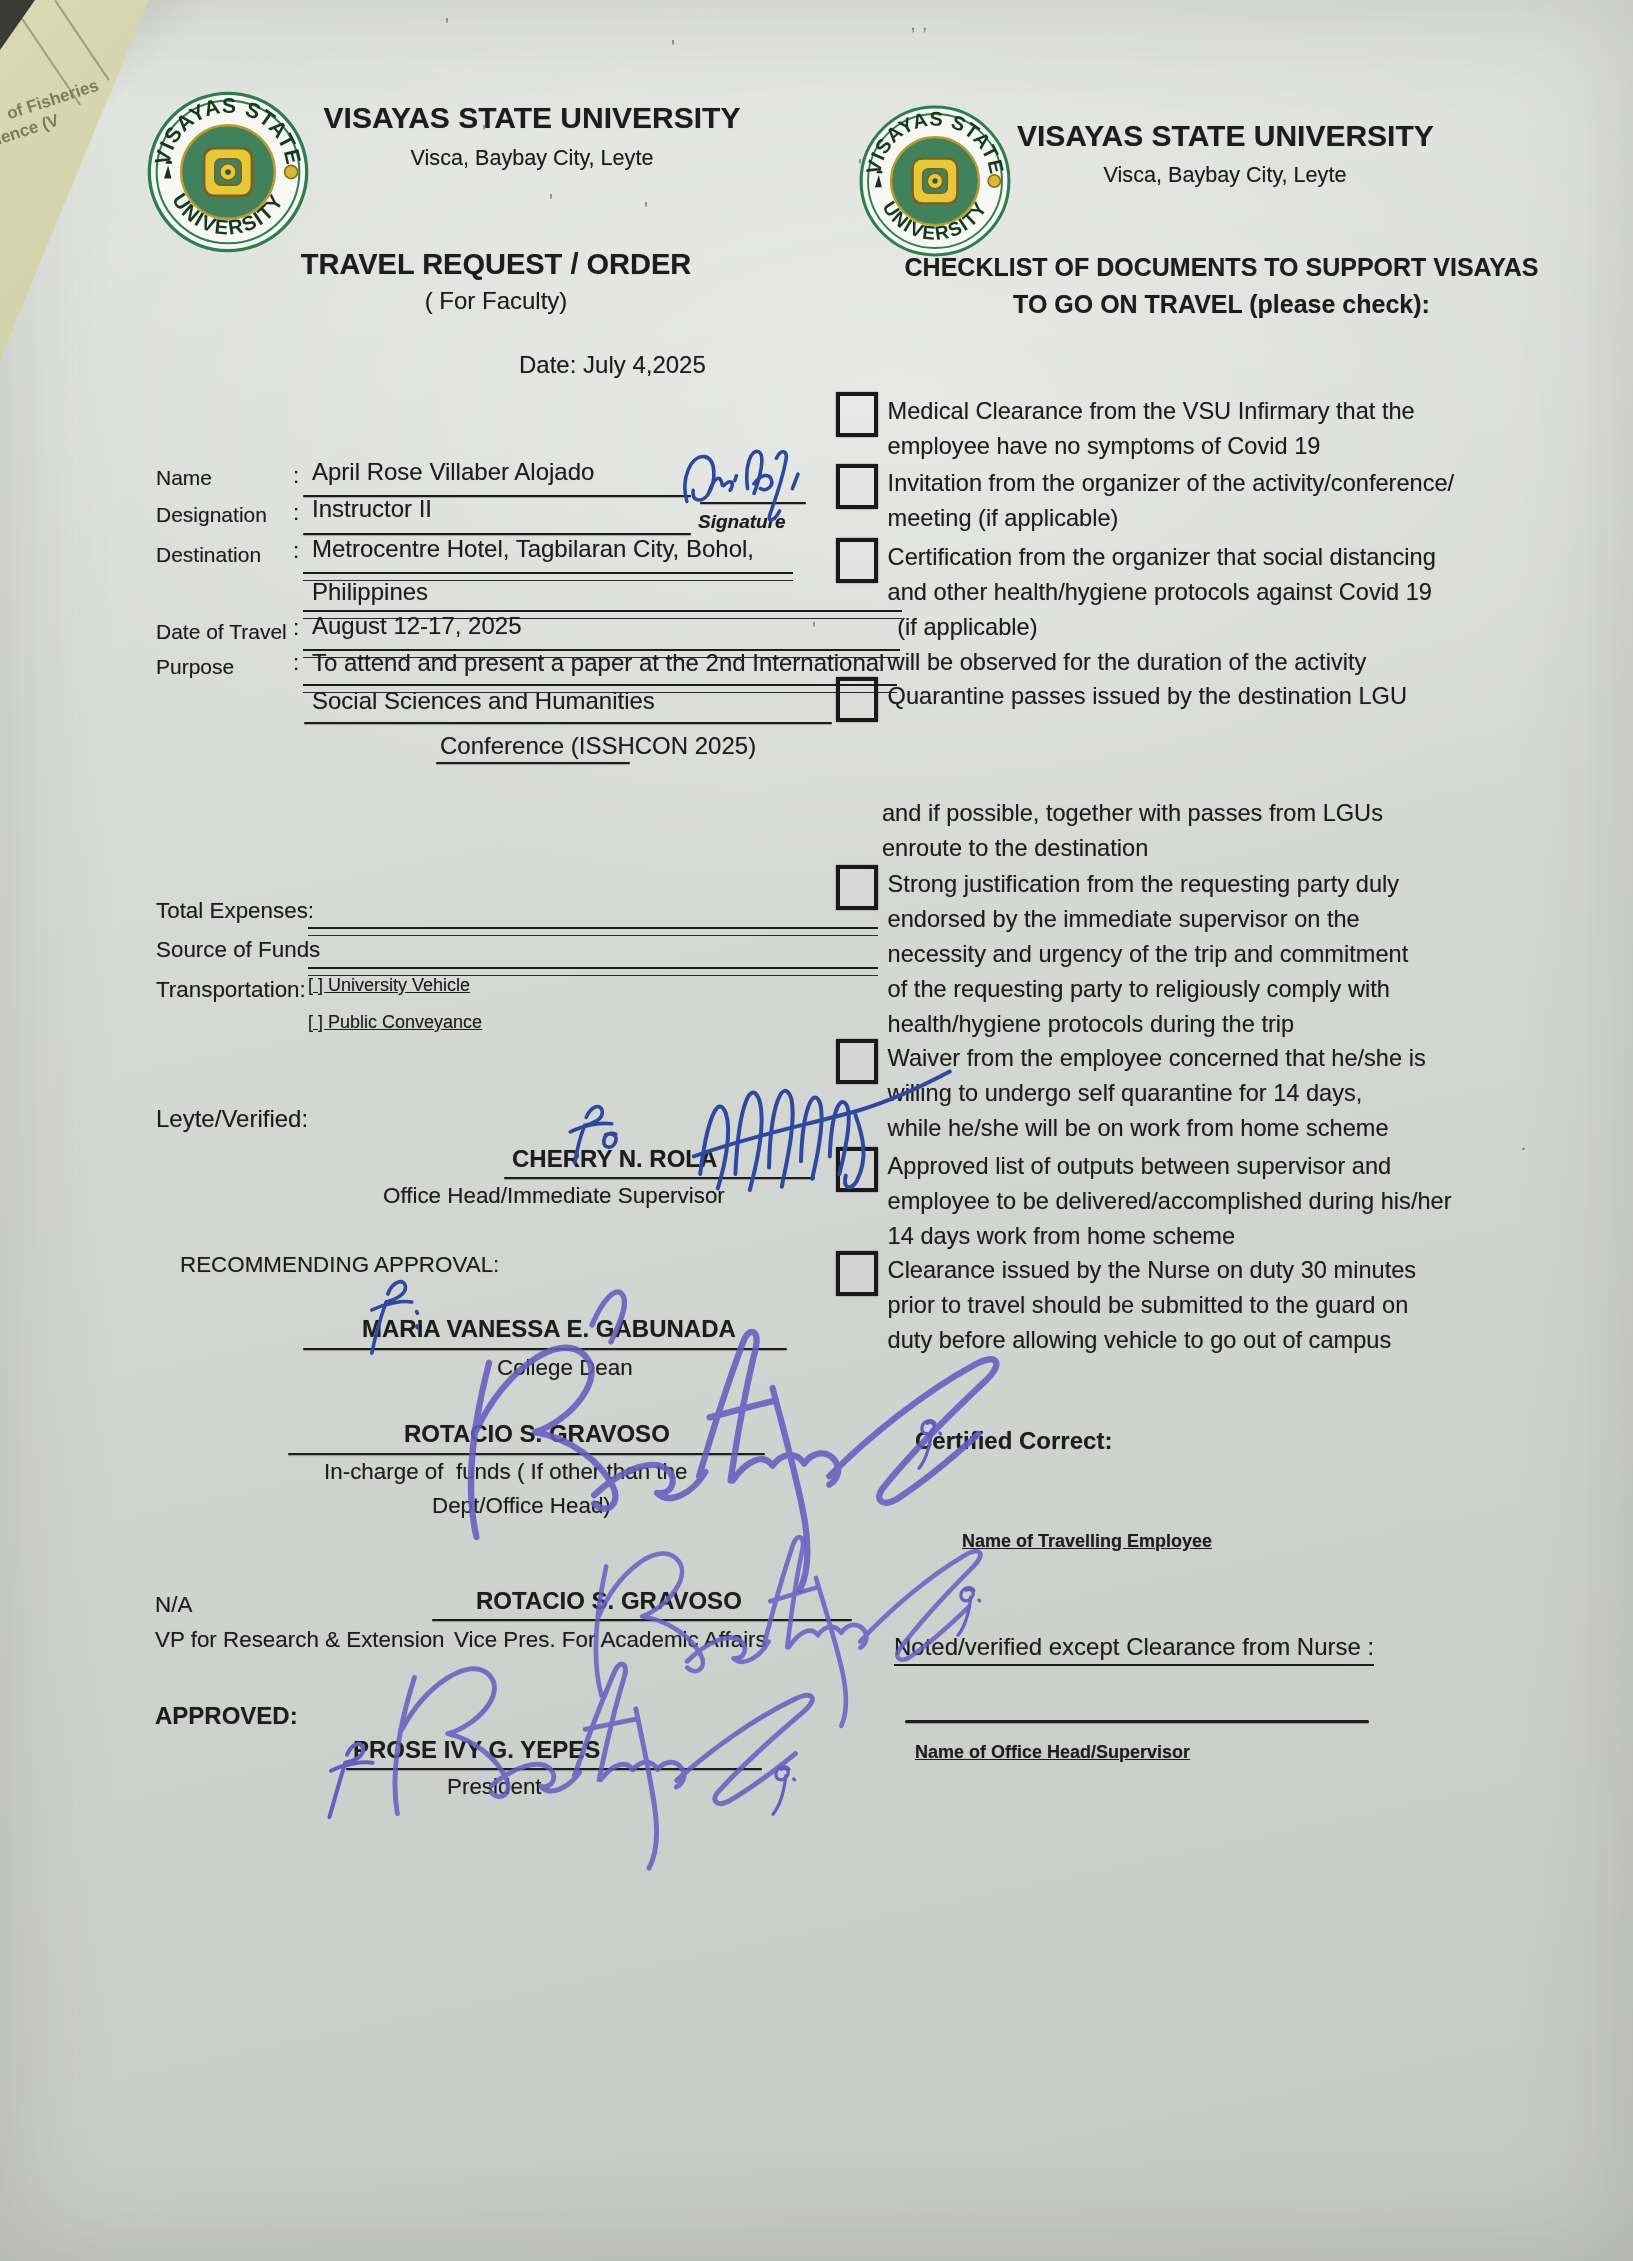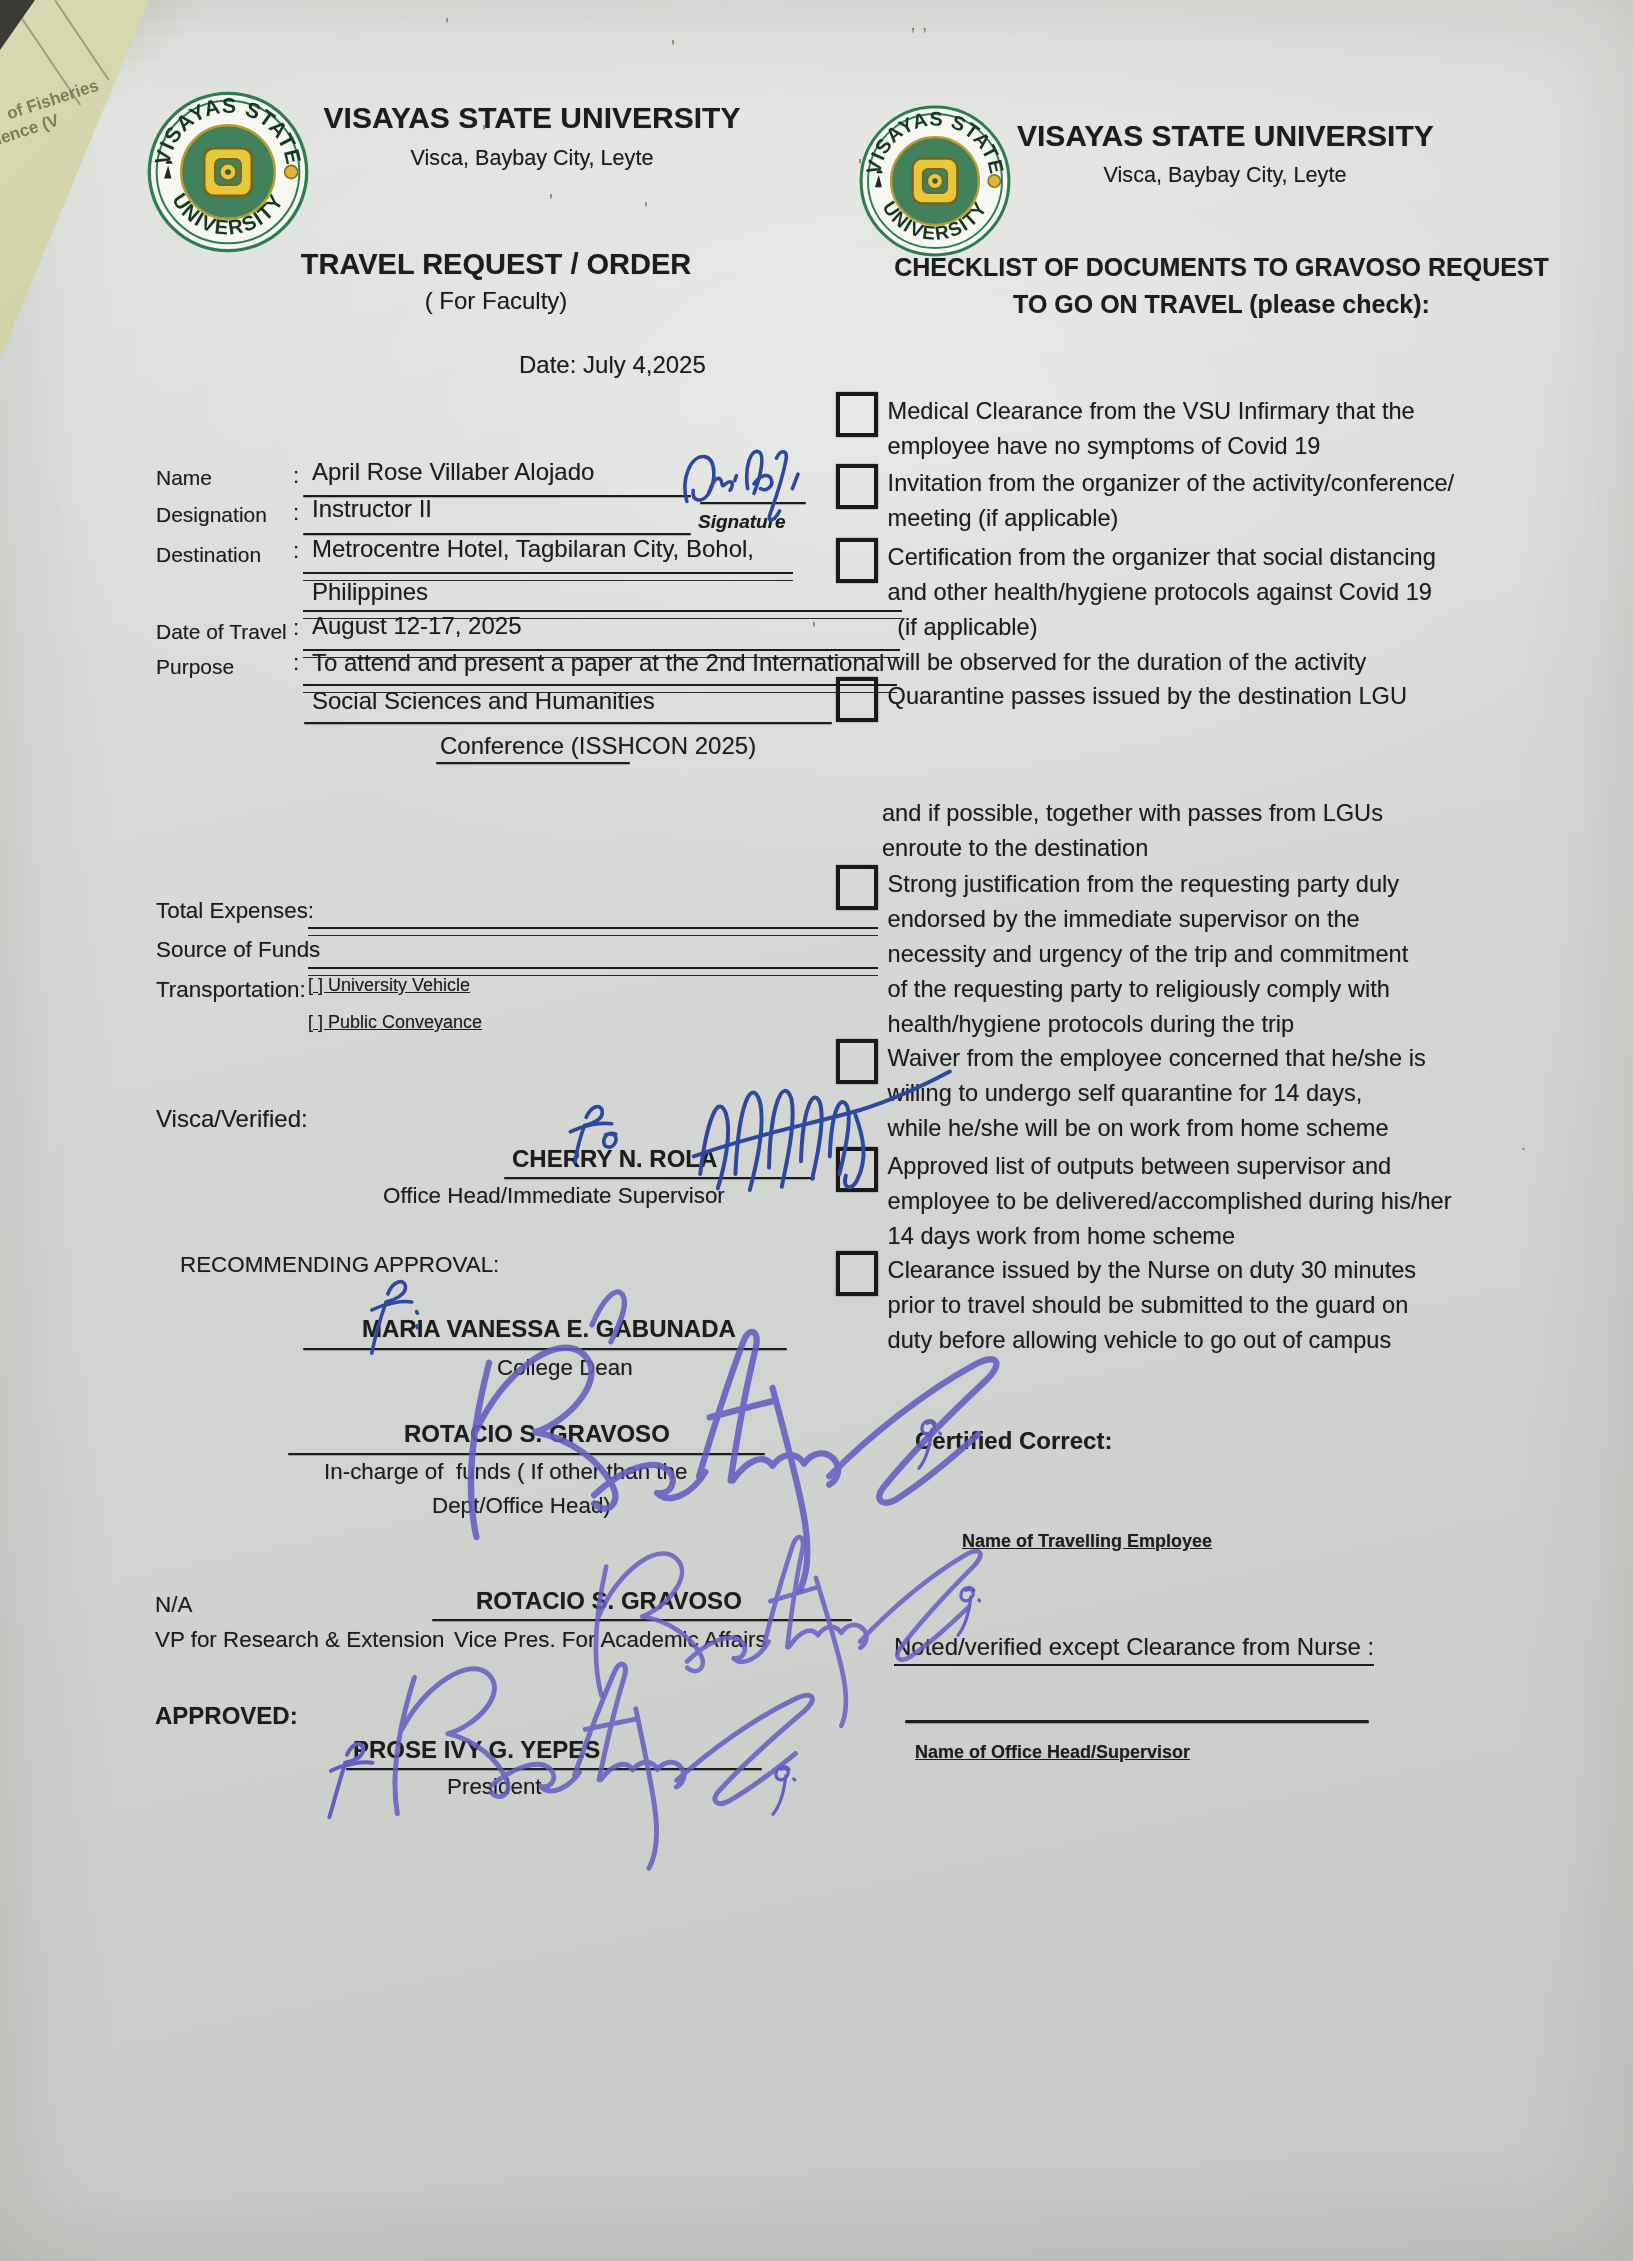--- a/index.html
+++ b/index.html
@@ -95,21 +95,21 @@
       <textPath href="#arcBR" startOffset="50%" text-anchor="middle">UNIVERSITY</textPath></text>
     <rect x="71" y="71" width="58" height="58" rx="12" fill="#e7c83a" stroke="#7c611c" stroke-width="3"></rect>
     <rect x="84" y="84" width="32" height="32" rx="7" fill="#41815b" stroke="#7c611c" stroke-width="2"></rect>
     <circle cx="100" cy="100" r="10" fill="#e7c83a" stroke="#7c611c" stroke-width="2"></circle>
     <circle cx="100" cy="100" r="3.5" fill="#2a5a3e"></circle>
     <path d="M22,108 l5,-16 l4,16 z M24,90 a4,4 0 1 1 8,0" fill="#26262a"></path>
     <circle cx="177" cy="100" r="8" fill="#d8b838" stroke="#8a6d1f" stroke-width="2"></circle>
   </svg>
   <div class="t s37 b ctr" style="left:1017px;top:119px;width:416px;">VISAYAS STATE UNIVERSITY</div>
   <div class="t s27 ctr" style="left:1017px;top:163px;width:416px;">Visca, Baybay City, Leyte</div>
-  <div class="t s31 b ctr" style="left:833px;top:253px;width:777px;">CHECKLIST OF DOCUMENTS TO GRAVOSO REQUEST</div>
+  <div class="t s31 b ctr" style="left:833px;top:253px;width:777px;">CHECKLIST OF DOCUMENTS TO SUPPORT VISAYAS</div>
   <div class="t s31 b ctr" style="left:833px;top:290px;width:777px;">TO GO ON TRAVEL (please check):</div>
 
   <div class="t s26" style="left:156px;top:466px;">Name</div>
   <div class="t s28" style="left:293px;top:463px;">:</div>
   <div class="t s30" style="left:312px;top:458px;">April Rose Villaber Alojado</div>
   <div class="ln" style="left:303px;top:495px;width:388px;"></div>
   <div class="ln" style="left:700px;top:502px;width:106px;"></div>
   <div class="t s24 b i" style="left:698px;top:511px;">Signature</div>
 
   <div class="t s26" style="left:156px;top:503px;">Designation</div>
@@ -143,21 +143,21 @@
   <div class="ln" style="left:436px;top:762px;width:194px;"></div>
 
   <div class="t s28" style="left:156px;top:898px;">Total Expenses:</div>
   <div class="ln2" style="left:308px;top:927px;width:570px;"></div>
   <div class="t s28" style="left:156px;top:937px;">Source of Funds</div>
   <div class="ln2" style="left:308px;top:967px;width:570px;"></div>
   <div class="t s28" style="left:156px;top:977px;">Transportation:</div>
   <div class="t s29" style="left:308px;top:975px;">[ ] University Vehicle</div>
   <div class="t s29" style="left:308px;top:1012px;">[ ] Public Conveyance</div>
 
-  <div class="t s30" style="left:156px;top:1105px;">Visca/Verified:</div>
+  <div class="t s30" style="left:156px;top:1105px;">Leyte/Verified:</div>
   <div class="t s30 b" style="left:512px;top:1145px;">CHERRY N. ROLA</div>
   <div class="ln" style="left:504px;top:1177px;width:311px;"></div>
   <div class="t s28" style="left:383px;top:1183px;">Office Head/Immediate Supervisor</div>
 
   <div class="t s28" style="left:156px;top:1252px;margin-left:24px;">RECOMMENDING APPROVAL:</div>
   <div class="t s30 b" style="left:362px;top:1315px;">MARIA VANESSA E. GABUNADA</div>
   <div class="ln" style="left:303px;top:1348px;width:484px;"></div>
   <div class="t s28" style="left:497px;top:1355px;">College Dean</div>
 
   <div class="t s30 b" style="left:404px;top:1420px;">ROTACIO S. GRAVOSO</div>

